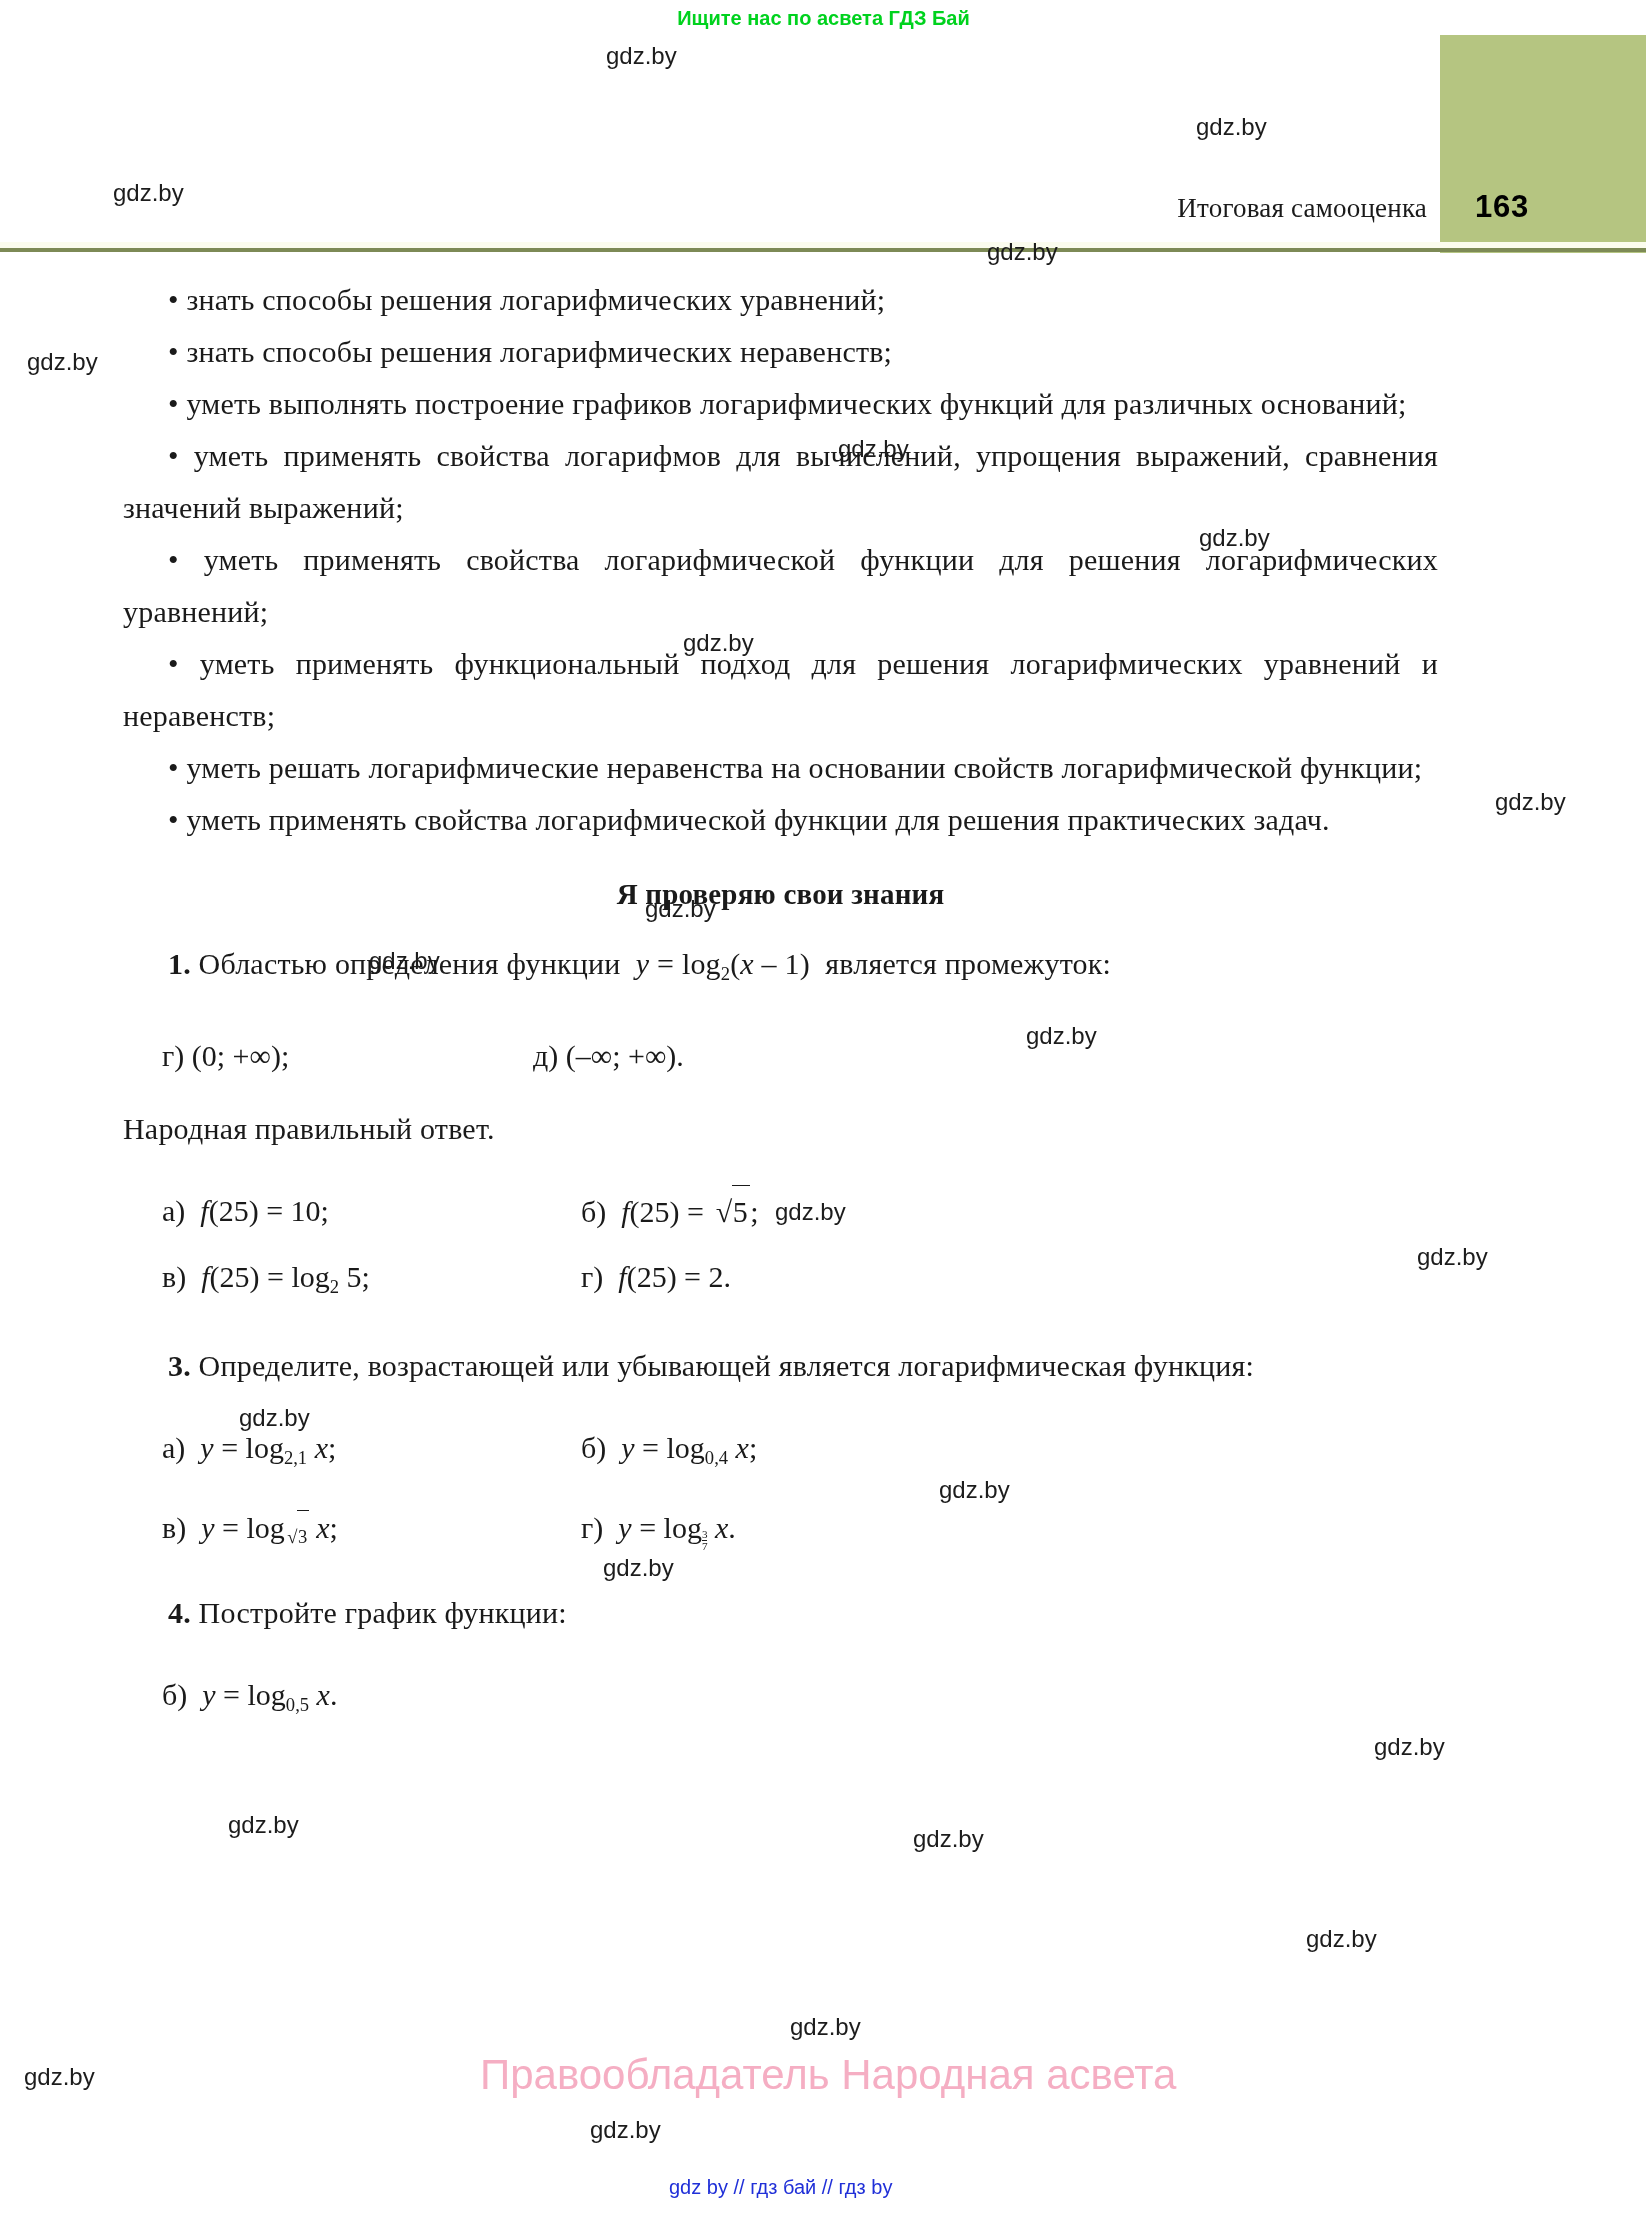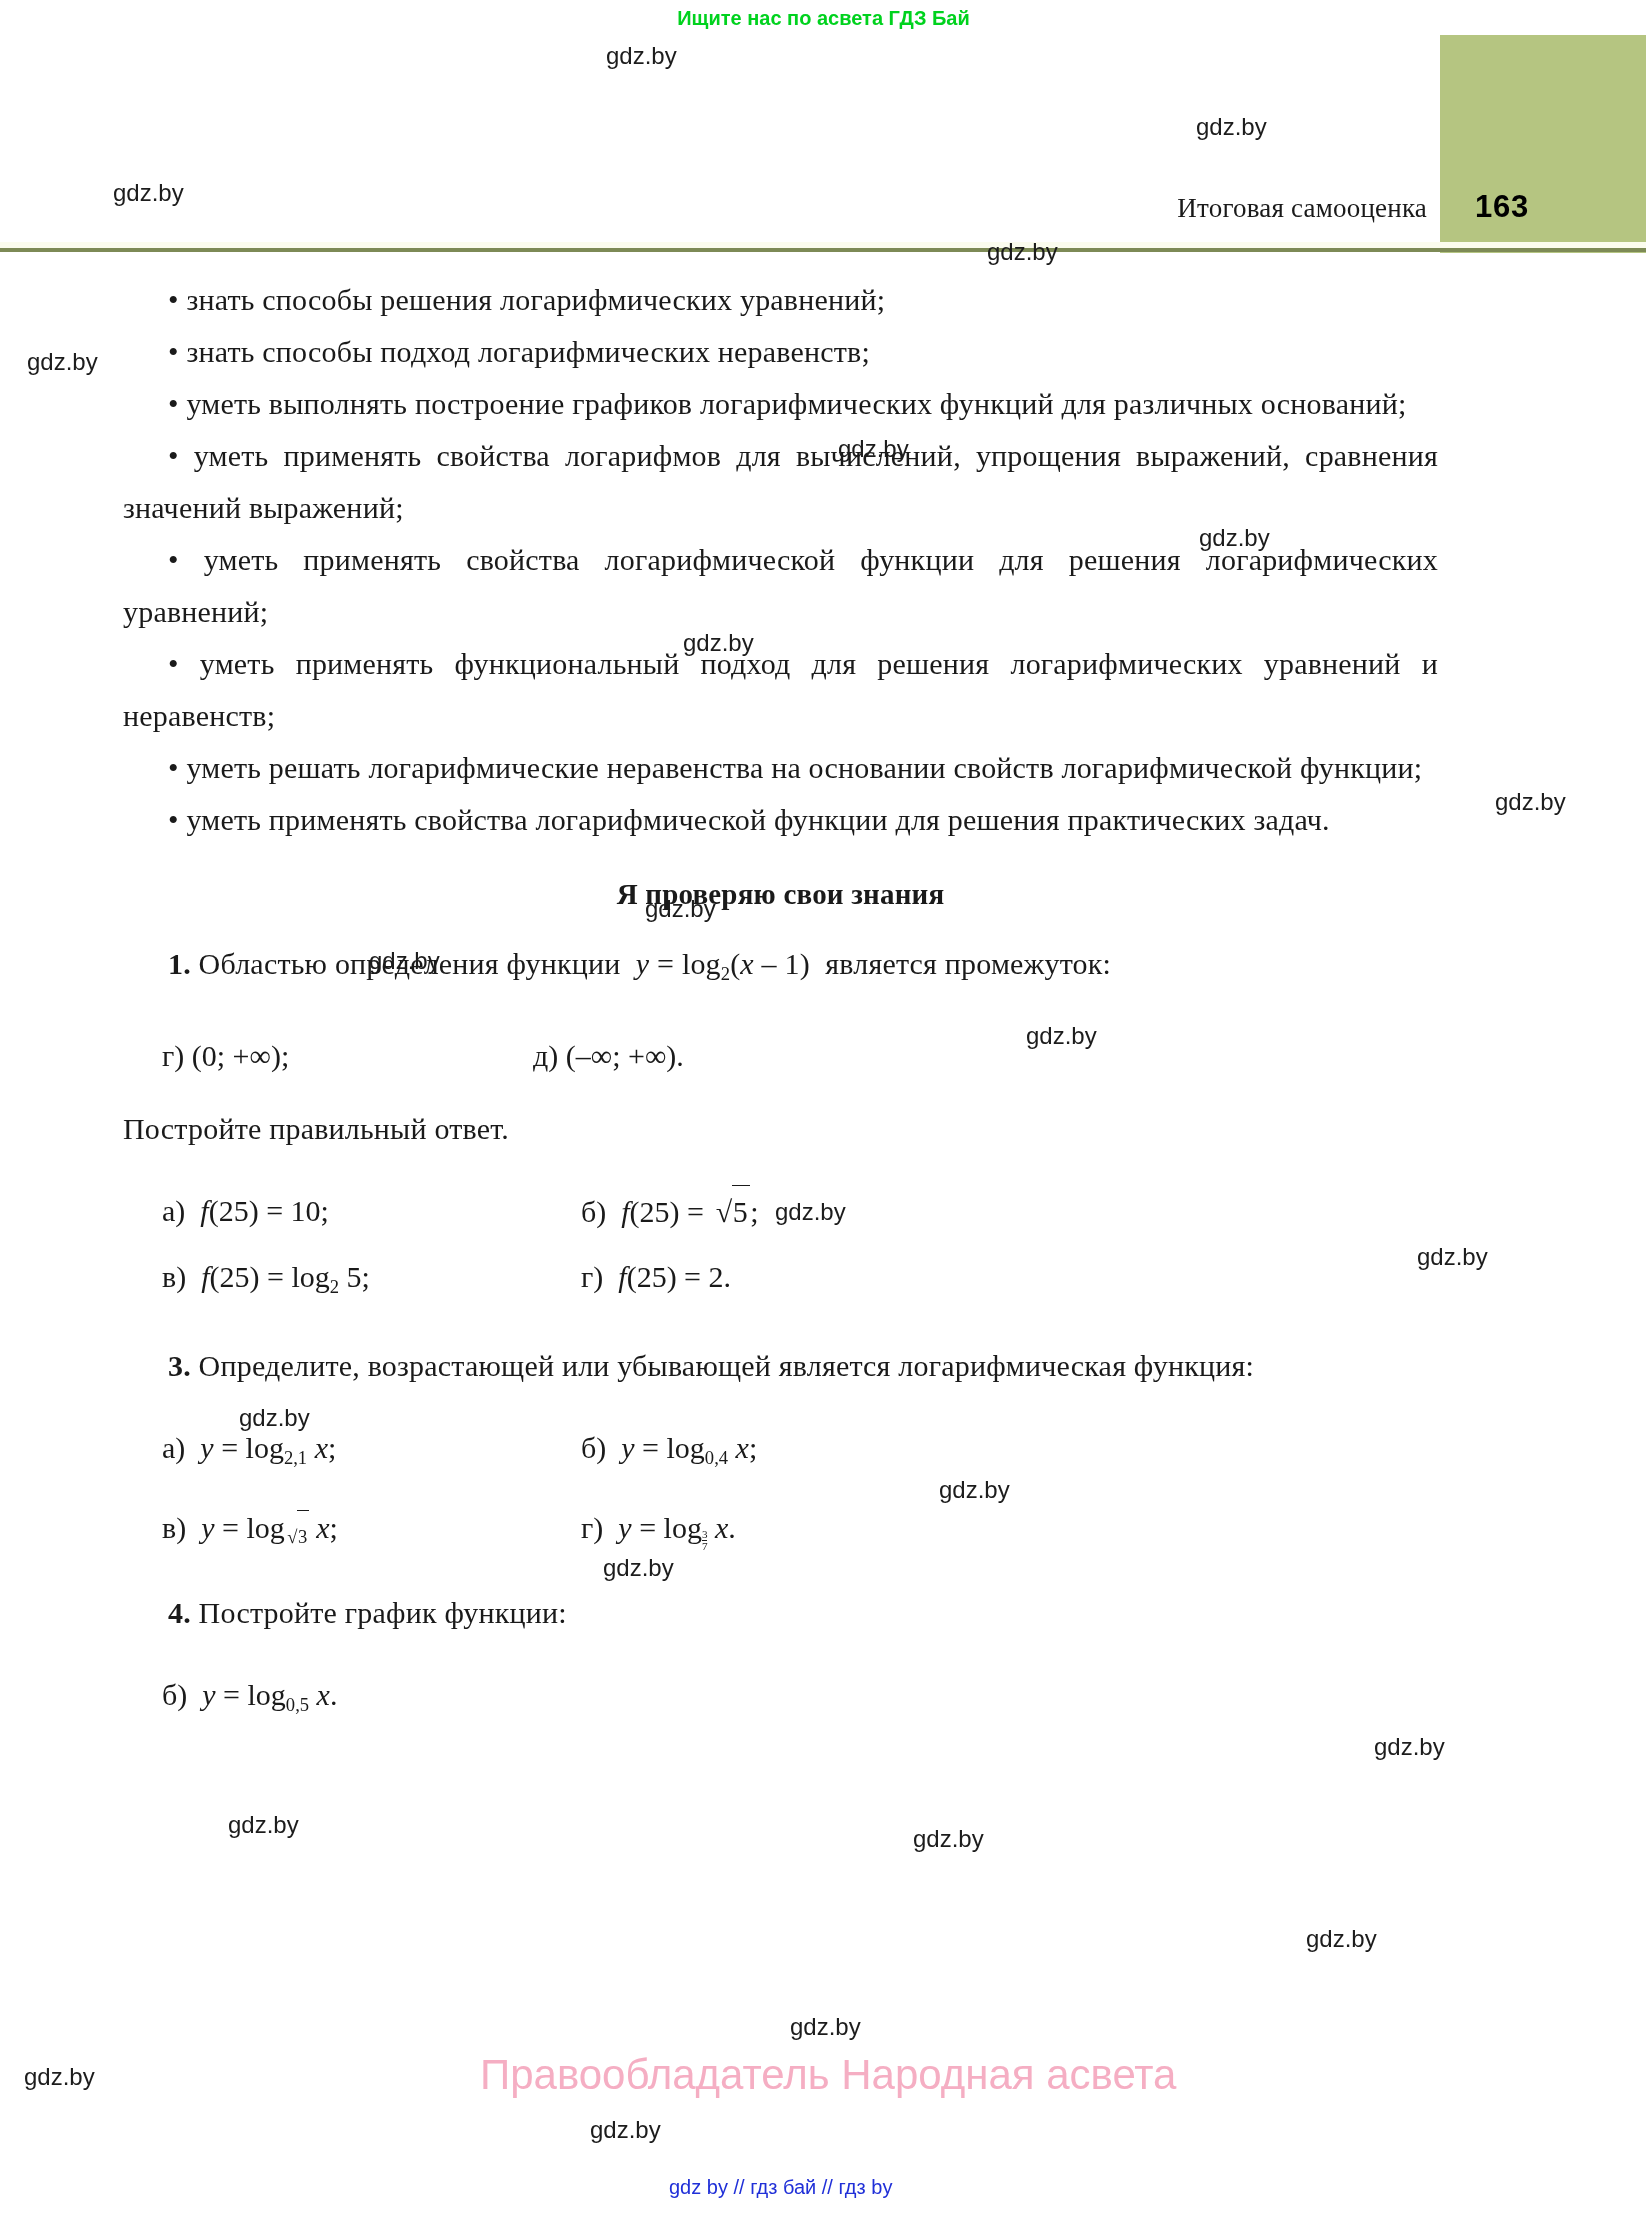--- a/index.html
+++ b/index.html
@@ -185,21 +185,21 @@
 
 <div class="page-number-box"></div>
 <div class="page-number">163</div>
 <div class="header-title">Итоговая самооценка</div>
 <div class="header-rule-light"></div>
 <div class="header-rule"></div>
 
 <div class="content">
 
   <p class="bul">• знать способы решения логарифмических уравнений;</p>
-  <p class="bul">• знать способы подход логарифмических неравенств;</p>
+  <p class="bul">• знать способы решения логарифмических неравенств;</p>
   <p class="bul">• уметь выполнять построение графиков логарифмических функций для различных оснований;</p>
   <p class="bul">• уметь применять свойства логарифмов для вычислений, упрощения выражений, сравнения значений выражений;</p>
   <p class="bul">• уметь применять свойства логарифмической функции для решения логарифмических уравнений;</p>
   <p class="bul">• уметь применять функциональный подход для решения логарифмических уравнений и неравенств;</p>
   <p class="bul">• уметь решать логарифмические неравенства на основании свойств логарифмической функции;</p>
   <p class="bul">• уметь применять свойства логарифмической функции для решения практических задач.</p>
 
   <h2 class="section-title">Я проверяю свои знания</h2>
 
   <p class="q">
@@ -214,21 +214,21 @@
     <div class="cell" style="width:371px">
       <span>г)</span>
       <span>(0; +∞);</span>
     </div>
     <div class="cell">
       <span>д)</span>
       <span>(–∞; +∞).</span>
     </div>
   </div>
 
-  <p class="q noindent" style="margin-top:21px;padding-left:0">Постройте правильный ответ.</p>
+  <p class="q noindent" style="margin-top:21px;padding-left:0">Народная правильный ответ.</p>
 
 
   <div class="opts">
     <div class="cell mth" style="width:419px">
       <span>а)</span>
       &nbsp;<span class="it">f</span>(25) = 10;
     </div>
     <div class="cell mth">
       <span>б)</span>
       &nbsp;<span class="it">f</span>(25) = <span class="sqrt"><span class="rad">5</span></span>;

